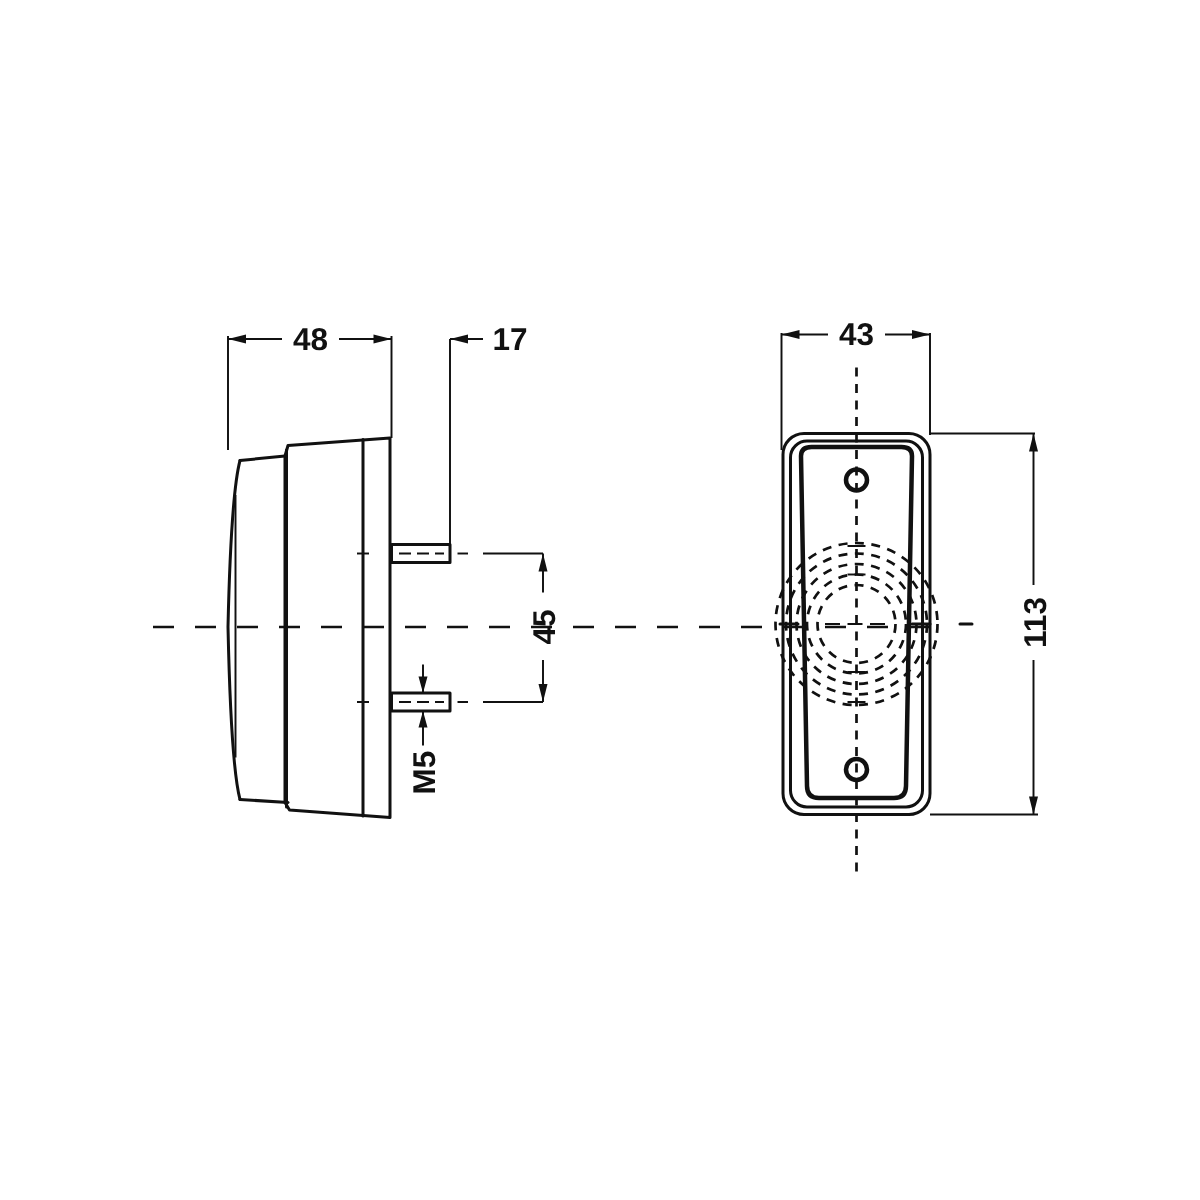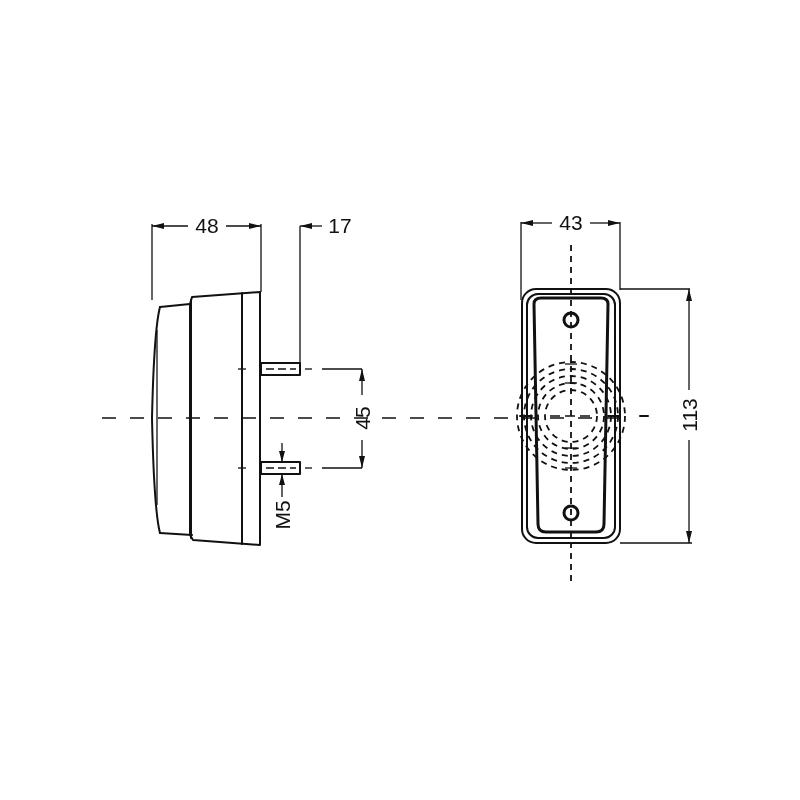--- a/index.html
+++ b/index.html
@@ -1,17 +1,17 @@
 <!DOCTYPE html>
 <html><head>
   <meta charset="utf-8">
   <style>
     html, body { margin: 0; padding: 0; background: #ffffff; }
     body { width: 800px; height: 800px; overflow: hidden; }
-    .canvas { position: relative; width: 732px; height: 800px; }
+    .canvas { position: relative; width: 732px; height: 800px; font-weight: bold; }
     svg { position: absolute; left: 0; top: 0; }
     .ln { stroke: #111; fill: none; stroke-width: 2; stroke-linecap: round; stroke-linejoin: round; }
     .thin { stroke: #111; fill: none; stroke-width: 1.3; }
     .dash { stroke: #111; fill: none; stroke-width: 1.6; stroke-dasharray: 14 14; }
     .dashc { stroke: #111; fill: none; stroke-width: 1.8; stroke-dasharray: 6 5; }
     .arrow { fill: #111; stroke: none; }
     .lbl { font-family: "Liberation Sans", sans-serif; font-size: 21px; fill: #111; }
   </style>
 </head>
 <body>

